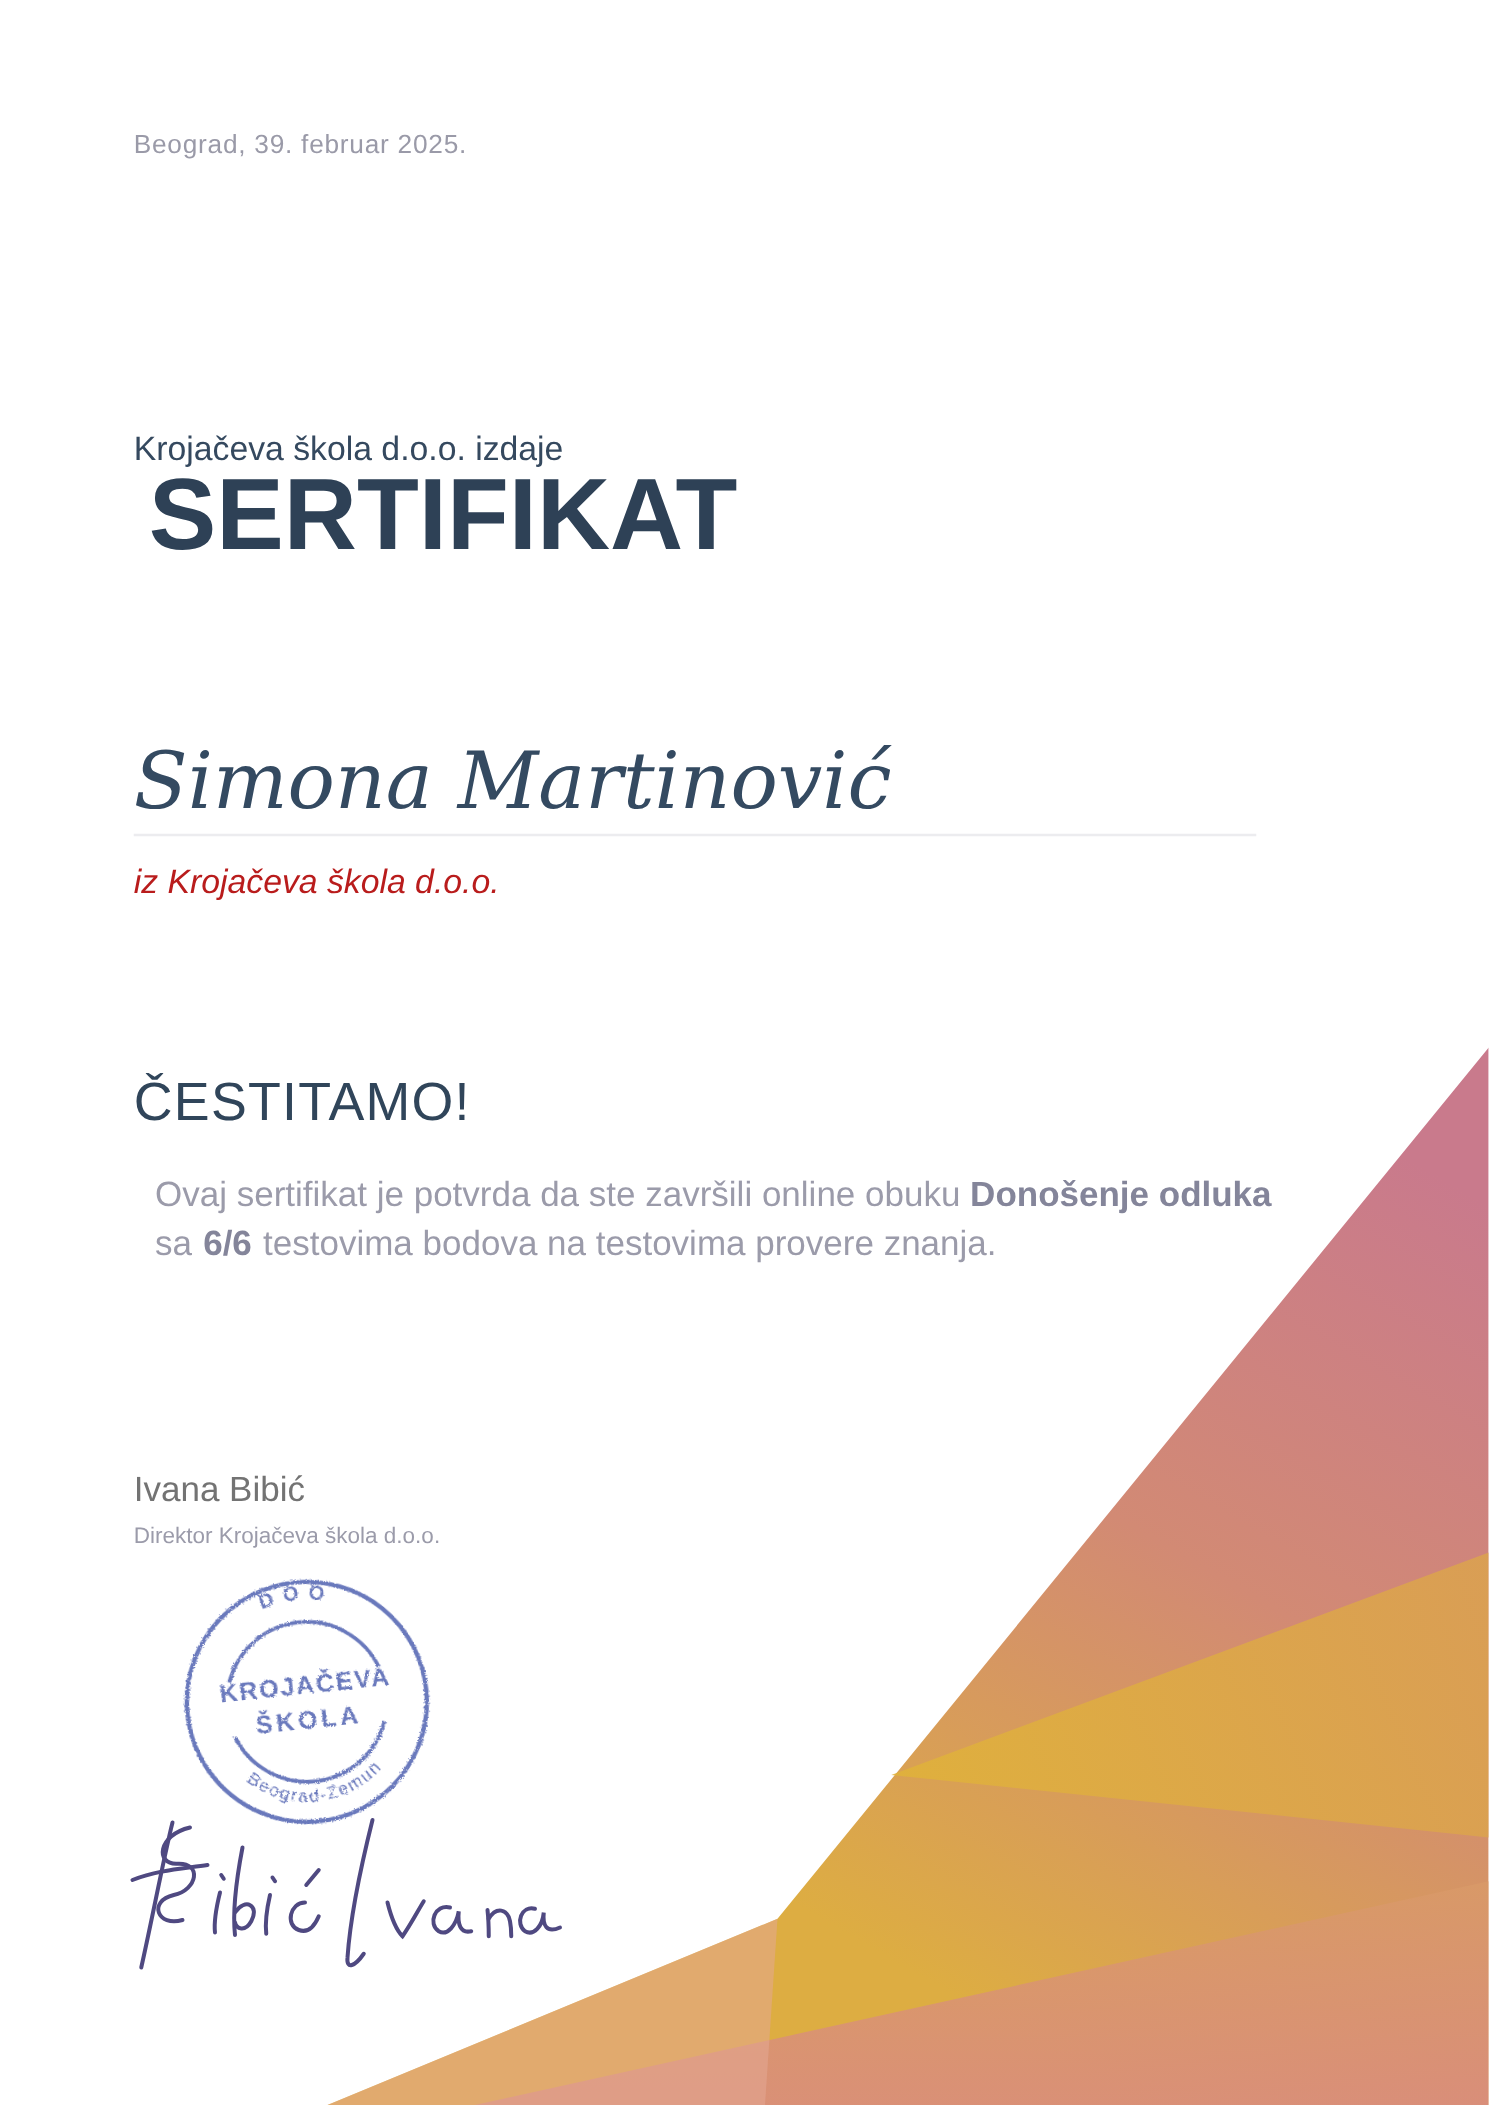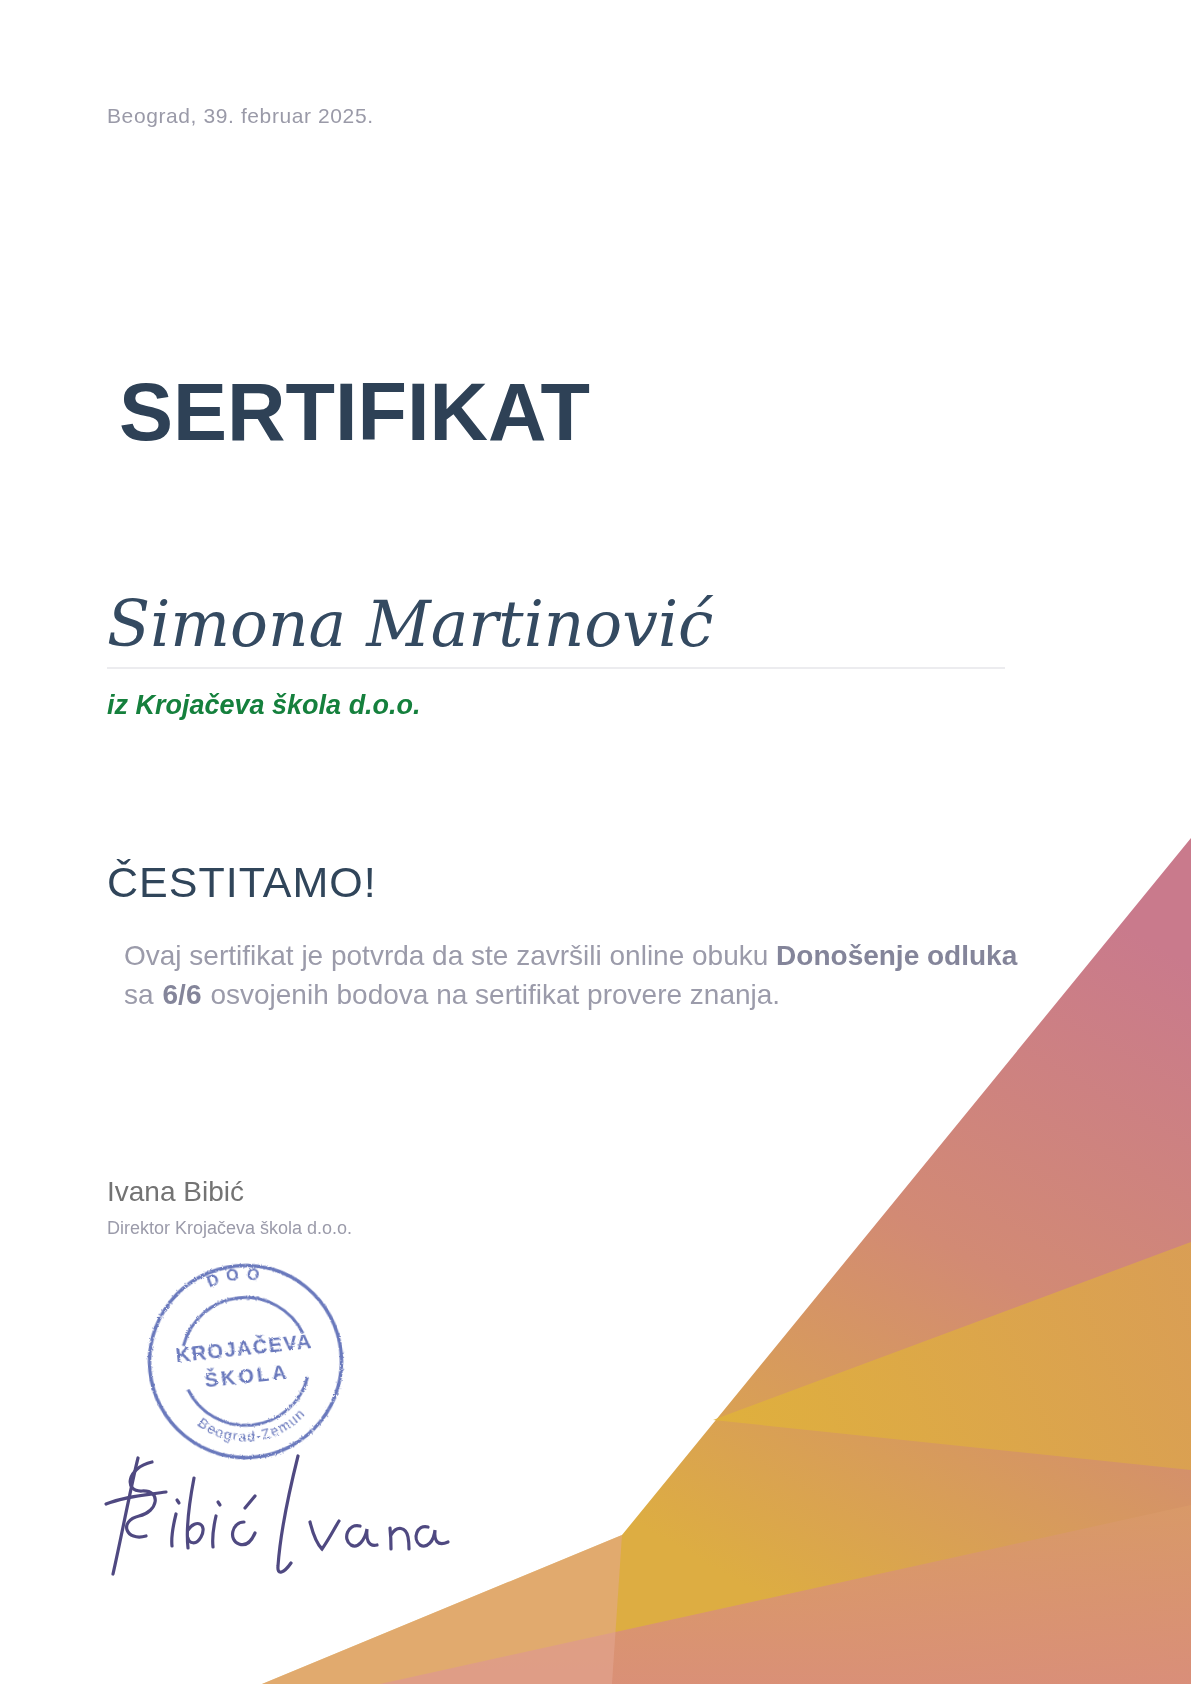--- a/index.html
+++ b/index.html
@@ -14,21 +14,21 @@
   .logo{position:absolute;left:748px;top:60px;}
   .logo-text{font-size:31px;color:#47474f;letter-spacing:2.5px;white-space:nowrap;}
   .band{display:flex;align-items:stretch;height:26px;margin-top:14px;margin-left:4px;}
   .tri{width:0;height:0;margin-right:3px;}
 
   .issuer{position:absolute;left:107px;top:344px;font-size:27px;color:#35495f;}
   .title{position:absolute;left:103px;top:372px;font-size:81px;font-weight:800;color:#2e4156;letter-spacing:0;line-height:1;margin-left:16px;}
 
   .name{position:absolute;left:107px;top:588px;font-family:"DejaVu Serif", serif;font-style:italic;font-size:63px;color:#344a61;white-space:nowrap;}
   .name-rule{position:absolute;left:107px;top:667px;width:898px;height:2px;background:#ececef;}
-  .affiliation{position:absolute;left:107px;top:690px;font-size:27px;font-style:italic;font-weight:700;color:#15803d;}
+  .affiliation{position:absolute;left:107px;top:690px;font-size:27px;font-style:italic;font-weight:400;color:#b91c1c;}
 
   .congrats-heading{position:absolute;left:107px;top:858px;font-size:43px;color:#30455a;letter-spacing:1px;}
   .congrats-body{position:absolute;left:107px;top:936px;width:930px;font-size:28px;line-height:39px;color:#9b9baa;margin-left:17px;}
   .congrats-body .hl{font-weight:700;color:#84859a;}
   .congrats-body .score{font-weight:700;color:#84859a;margin:0 .32em;}
 
   .signer-name{position:absolute;left:107px;top:1176px;font-size:28px;color:#737373;}
   .signer-role{position:absolute;left:107px;top:1218px;font-size:18px;color:#9b9baa;}
 
   .stamp{position:absolute;left:138px;top:1254px;}
@@ -57,30 +57,31 @@
     </defs>
     <polygon points="1191,838 622,1535 262,1684 1191,1684" fill="url(#gMain)"></polygon>
     <polygon points="713,1420 1191,1242 1191,1470" fill="url(#gYellow)" opacity="0.88"></polygon>
     <polygon points="380,1684 1191,1505 1191,1684" fill="url(#gSalmon)" opacity="0.85"></polygon>
     <polygon points="622,1535 262,1684 612,1684" fill="#e3a893" opacity="0.55"></polygon>
   </svg>
 
   <div class="date">Beograd, 39. februar 2025.</div>
 
 
+  <div class="issuer">Krojačeva škola d.o.o. izdaje</div>
   <div class="title">SERTIFIKAT</div>
 
   <div class="name">Simona Martinović</div>
   <div class="name-rule"></div>
   <div class="affiliation">iz Krojačeva škola d.o.o.</div>
 
   <div class="congrats-heading">ČESTITAMO!</div>
   <div class="congrats-body">
     <span>Ovaj sertifikat je potvrda da ste završili online obuku </span><span class="hl">Donošenje odluka</span><br>
-    <span>sa</span><span class="score">6/6</span><span>osvojenih bodova na sertifikat provere znanja.</span>
+    <span>sa</span><span class="score">6/6</span><span>testovima bodova na testovima provere znanja.</span>
   </div>
 
   <div class="signer-name">Ivana Bibić</div>
   <div class="signer-role">Direktor Krojačeva škola d.o.o.</div>
 
   <svg class="stamp" width="215" height="215" viewBox="0 0 215 215">
     <defs>
       <filter id="stampRough" x="-10%" y="-10%" width="120%" height="120%">
         <feTurbulence type="fractalNoise" baseFrequency="0.9" numOctaves="2" result="n"></feTurbulence>
         <feDisplacementMap in="SourceGraphic" in2="n" scale="3"></feDisplacementMap>

